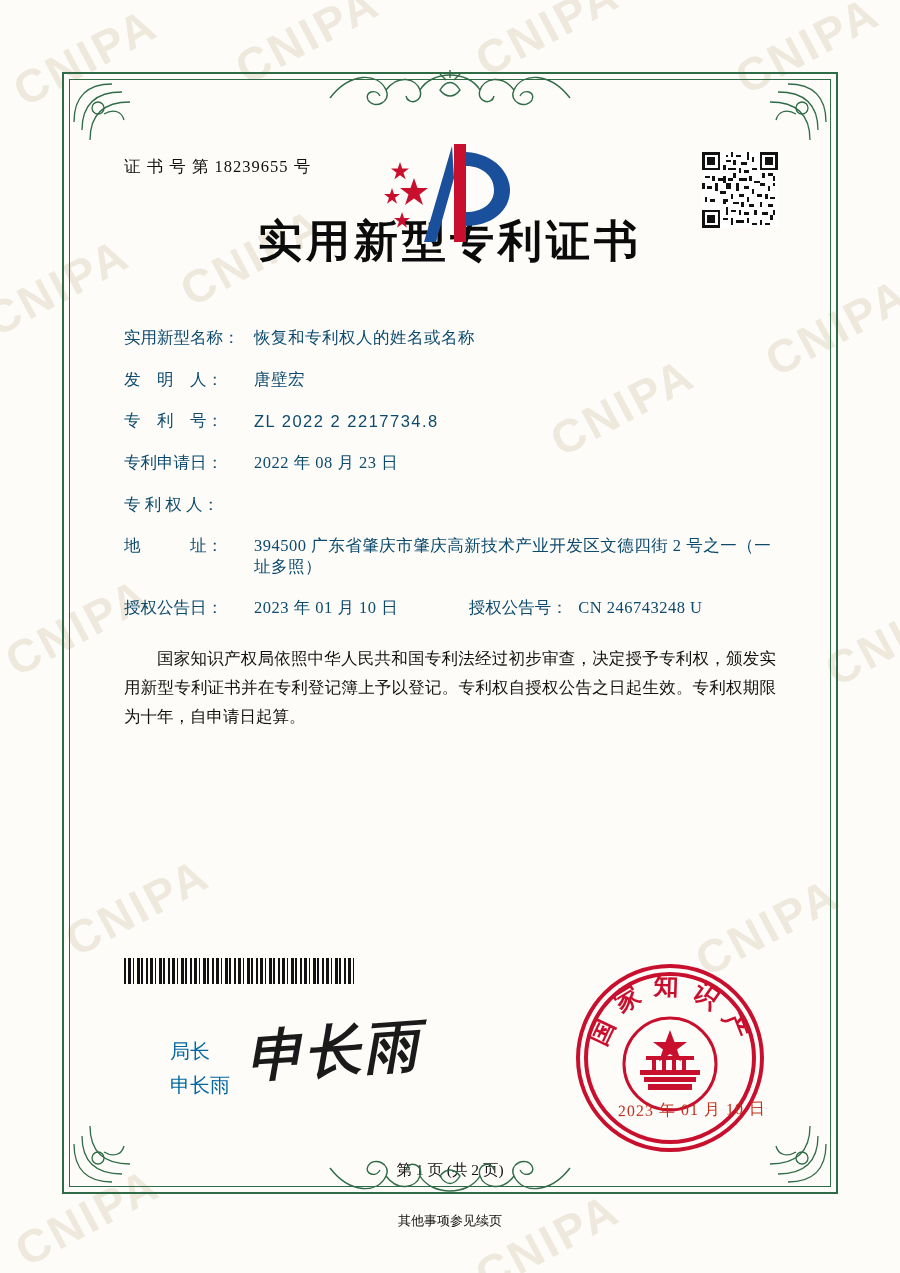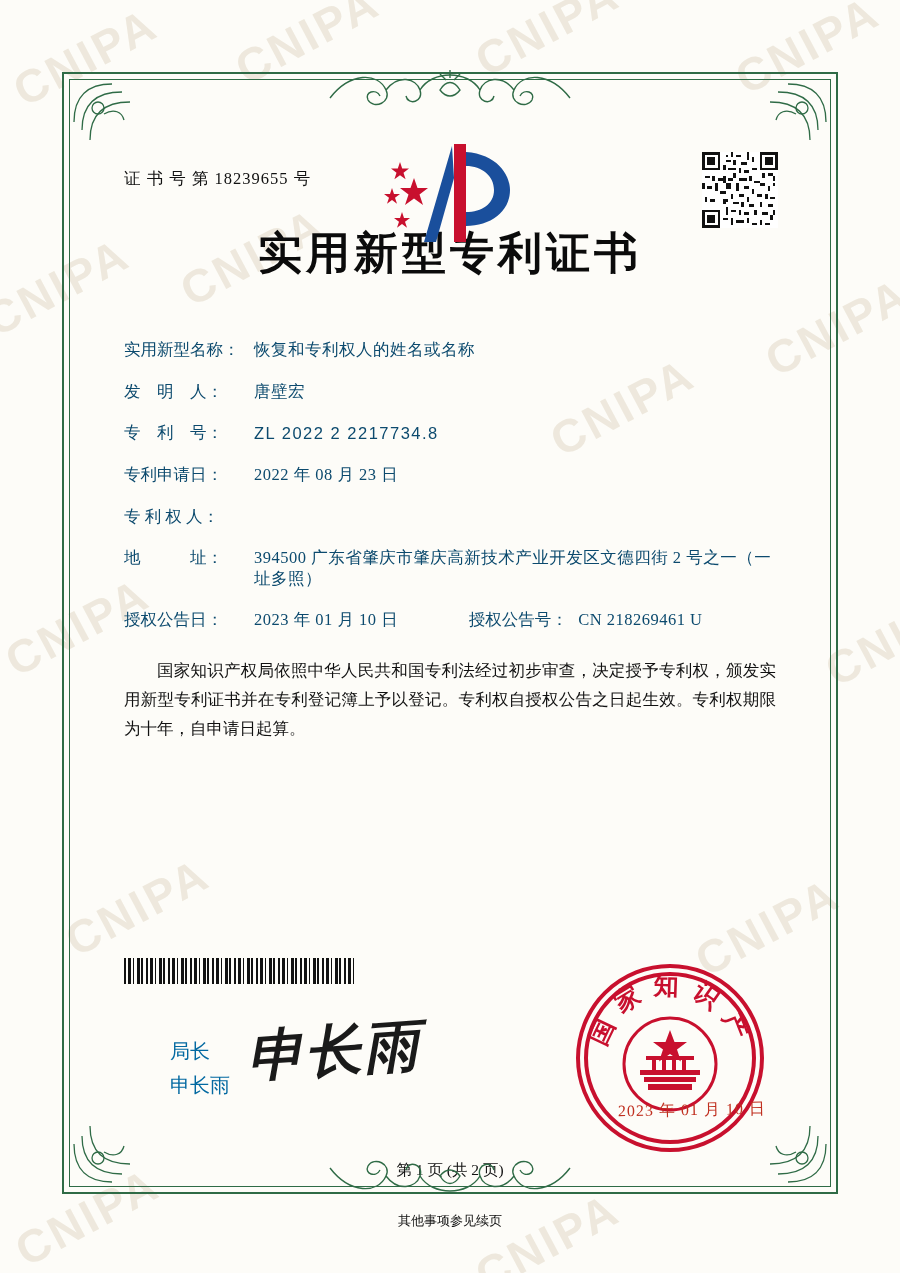--- a/index.html
+++ b/index.html
@@ -56,21 +56,21 @@
   
   .orn {
     position: absolute;
     z-index: 3;
   }
 
   
   #content {
     position: absolute;
     left: 0; right: 0; top: 0;
-    padding: 12px 62px;
+    padding: 0 62px;
     z-index: 4;
   }
 
   .cert-no {
     margin-top: 84px;
     font-size: 16.5px;
     letter-spacing: 1px;
     color: #111;
   }
 
@@ -435,21 +435,21 @@
         <div class="flabel">专 利 权 人：</div>
       </div>
       <div class="frow">
         <div class="flabel">地　　　址：</div>
         <div class="fvalue">394500 广东省肇庆市肇庆高新技术产业开发区文德四街 2 号之一（一址多照）</div>
       </div>
       <div class="frow two">
         <div class="flabel">授权公告日：</div>
         <div class="fvalue">2023 年 01 月 10 日</div>
         <div class="spacer-label">授权公告号：</div>
-        <div class="fvalue">CN 218269461 U</div>
+        <div class="fvalue">CN 246743248 U</div>
       </div>
     </div>
 
     <div class="paras">
       <p>国家知识产权局依照中华人民共和国专利法经过初步审查，决定授予专利权，颁发实用新型专利证书并在专利登记簿上予以登记。专利权自授权公告之日起生效。专利权期限为十年，自申请日起算。</p>
     </div>
   </div>
 
   <div class="barcode"></div>
 

